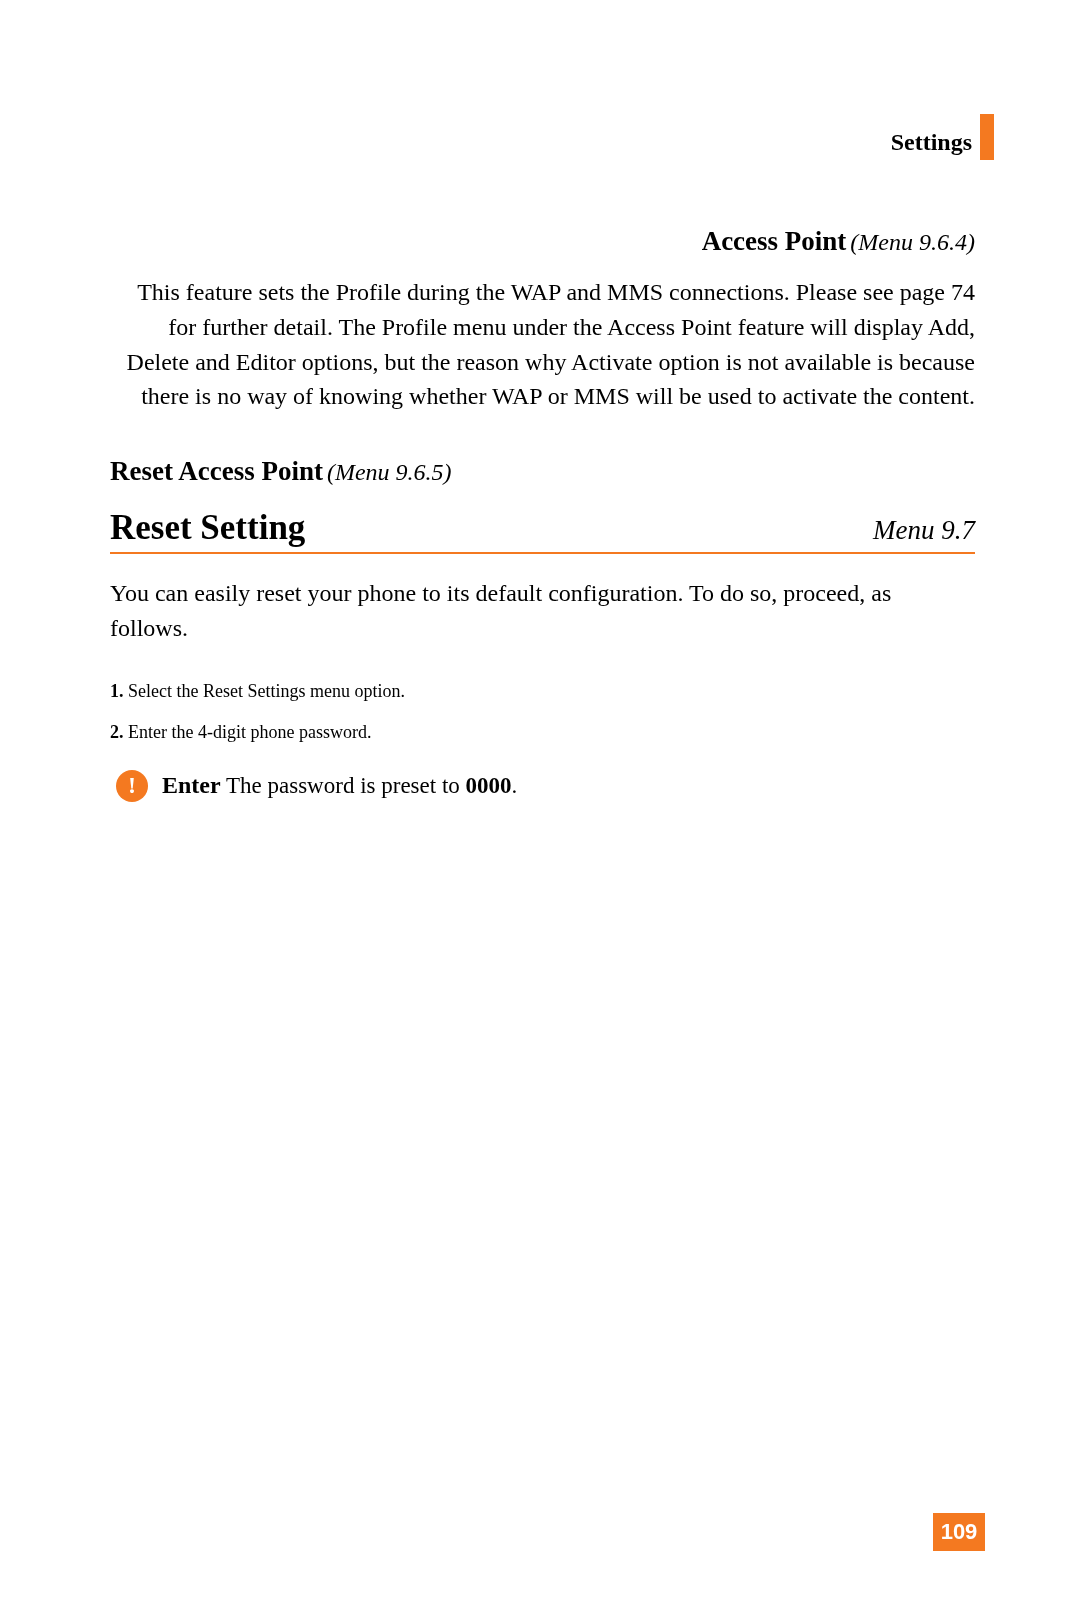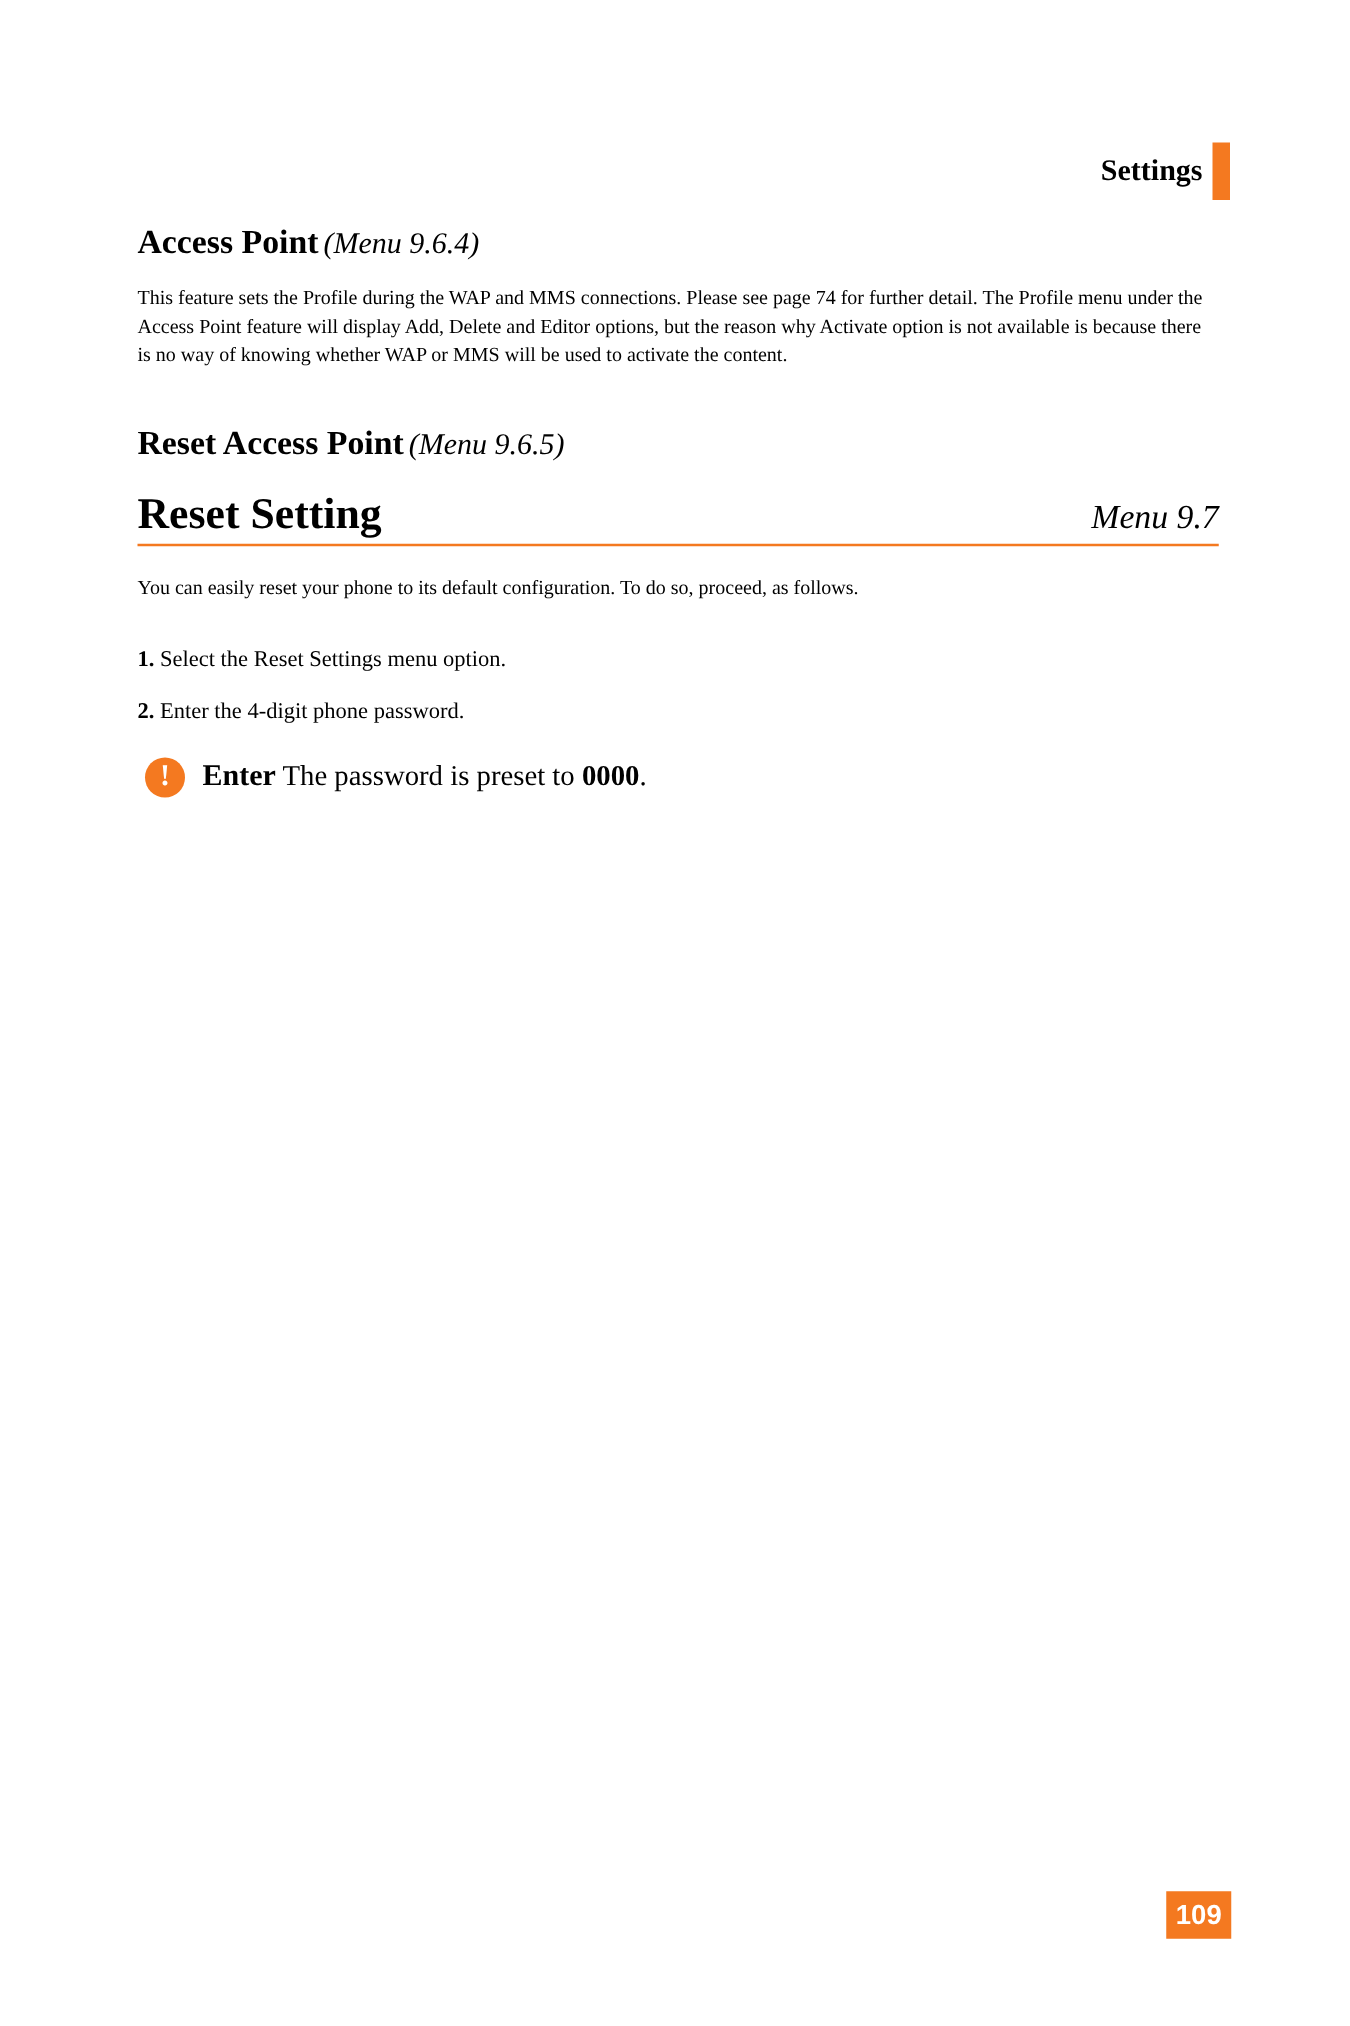--- a/index.html
+++ b/index.html
@@ -14,53 +14,55 @@
       font-family: Georgia, 'Times New Roman', serif;
       color: #000000;
       position: relative;
     }
     .content {
       padding: 110px 105px 0 110px;
     }
     .header-chapter {
       position: absolute;
       top: 124px;
-      right: 96px;
+      right: 86px;
       display: flex;
+      align-items: center;
       gap: 8px;
     }
     .chapter-title {
       font-weight: bold;
       font-size: 24px;
       color: #000000;
     }
     .orange-bar {
       width: 14px;
       height: 46px;
       background: #f47920;
       margin-top: -10px;
     }
     .section {
-      margin-top: 68px;
+      margin-top: 116px;
+      text-align: right;
     }
     .subheading {
       margin-bottom: 18px;
     }
     .subheading-title {
       font-weight: bold;
       font-size: 27px;
       display: inline;
     }
     .subheading-menu {
       font-style: italic;
       font-size: 24px;
       display: inline;
     }
     .body-text {
-      font-size: 16px;
+      font-size: 24px;
       line-height: 1.45;
       margin-bottom: 32px;
     }
     .section-2 {
       margin-top: 42px;
     }
     .main-heading-row {
       display: flex;
       justify-content: space-between;
       align-items: baseline;

